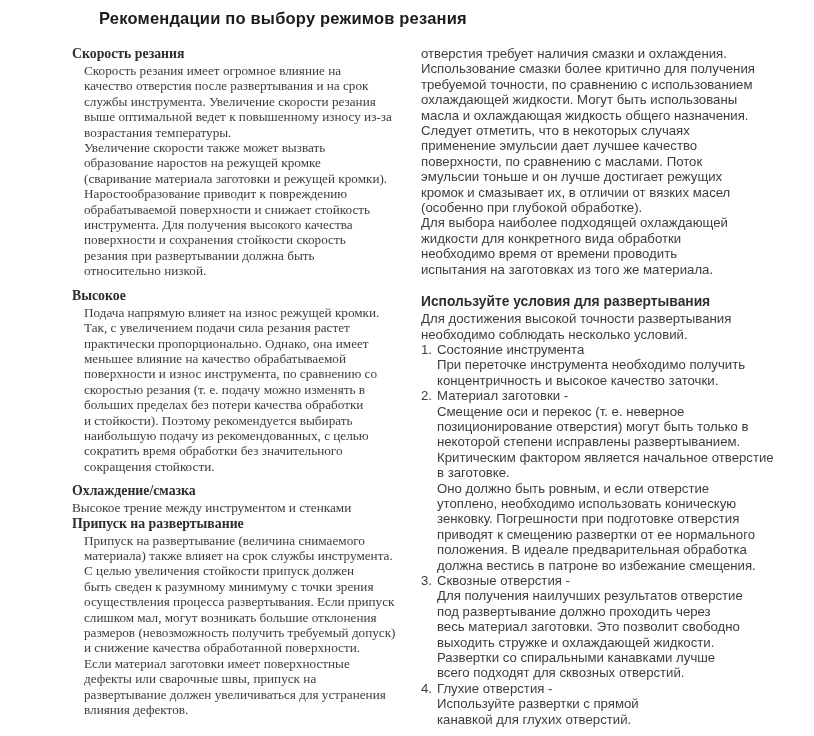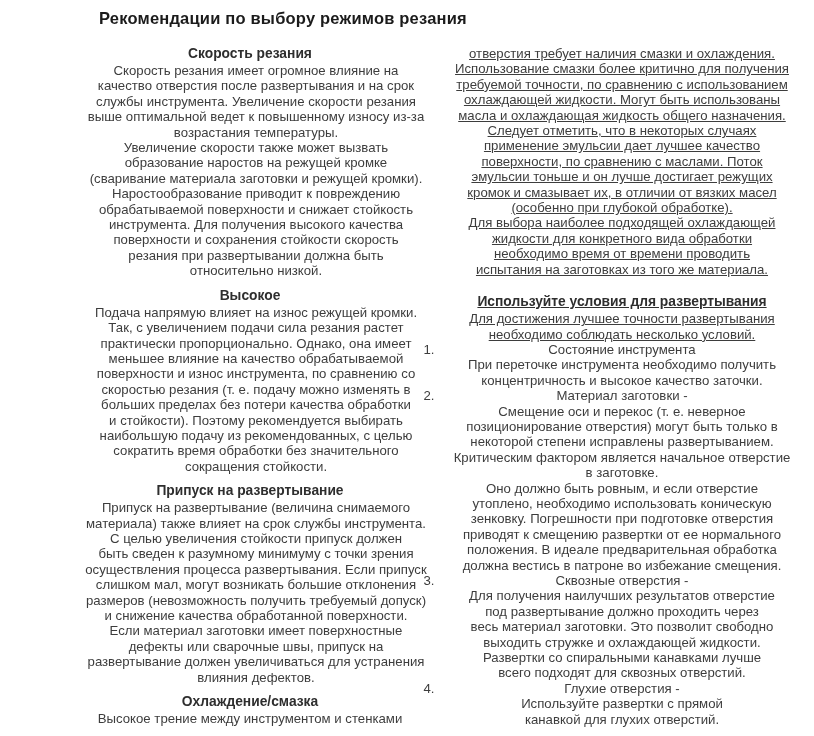--- a/index.html
+++ b/index.html
@@ -9,56 +9,55 @@
     height: 736px;
     background: #ffffff;
     font-family: "Liberation Sans", sans-serif;
   }
   .page {
     position: relative;
     width: 812px;
     height: 736px;
     background: #ffffff;
     overflow: hidden;
-    text-align: center;
   }
   .page-title {
     position: absolute;
     left: 99px;
     top: 9px;
     font-size: 16.5px;
     font-weight: 700;
     color: #1b1b1b;
     letter-spacing: 0.2px;
     white-space: nowrap;
   }
   .col {
     position: absolute;
     top: 46px;
     font-size: 13.2px;
     line-height: 15.4px;
     color: #3d3d3d;
   }
-  .col-left  { left: 59px;  width: 382px; }
+  .col-left  { left: 72px;  width: 382px; font-family: Liberation Serif, serif; }
   .col-right { left: 421px; width: 386px; }
   .sec-heading {
     font-size: 13.8px;
     font-weight: 700;
     color: #2e2e2e;
     line-height: 15px;
     margin: 0 0 2px 0;
     white-space: nowrap;
   }
   .sec-body {
     margin: 0 0 9px 12px;
     white-space: pre-line;
   }
   .no-gap { margin: 0; }
   .intro-gap { margin: 0 0 17px 0; }
-  .right-indent { margin-left: 16px; text-decoration: underline; }
+  .right-indent { margin-left: 0; }
   .numbered-list { margin: 0; padding: 0; }
   .numbered-item { display: flex; align-items: flex-start; }
   .item-number { width: 16px; flex: 0 0 16px; }
   .item-text { flex: 1; white-space: pre-line; }
 </style>
 </head>
 <body>
 
 <div class="page">
 
@@ -93,38 +92,38 @@
 поверхности и износ инструмента, по сравнению со
 скоростью резания (т. е. подачу можно изменять в
 больших пределах без потери качества обработки
 и стойкости). Поэтому рекомендуется выбирать
 наибольшую подачу из рекомендованных, с целью
 сократить время обработки без значительного
 сокращения стойкости.</div>
     </div>
 
     <div>
+      <div class="sec-heading">Охлаждение/смазка</div>
+      <div class="sec-body no-gap">Высокое трение между инструментом и стенками</div>
+    </div>
+
+    <div>
       <div class="sec-heading">Припуск на развертывание</div>
       <div class="sec-body">Припуск на развертывание (величина снимаемого
 материала) также влияет на срок службы инструмента.
 С целью увеличения стойкости припуск должен
 быть сведен к разумному минимуму с точки зрения
 осуществления процесса развертывания. Если припуск
 слишком мал, могут возникать большие отклонения
 размеров (невозможность получить требуемый допуск)
 и снижение качества обработанной поверхности.
 Если материал заготовки имеет поверхностные
 дефекты или сварочные швы, припуск на
 развертывание должен увеличиваться для устранения
 влияния дефектов.</div>
-    </div>
-
-    <div>
-      <div class="sec-heading">Охлаждение/смазка</div>
-      <div class="sec-body no-gap">Высокое трение между инструментом и стенками</div>
     </div>
 
   </div>
 
   <div class="col col-right">
 
     <div class="sec-body intro-gap right-indent">отверстия требует наличия смазки и охлаждения.
 Использование смазки более критично для получения
 требуемой точности, по сравнению с использованием
 охлаждающей жидкости. Могут быть использованы
@@ -135,21 +134,21 @@
 эмульсии тоньше и он лучше достигает режущих
 кромок и смазывает их, в отличии от вязких масел
 (особенно при глубокой обработке).
 Для выбора наиболее подходящей охлаждающей
 жидкости для конкретного вида обработки
 необходимо время от времени проводить
 испытания на заготовках из того же материала.</div>
 
     <div>
       <div class="sec-heading right-indent">Используйте условия для развертывания</div>
-      <div class="sec-body no-gap right-indent">Для достижения лучшее точности развертывания
+      <div class="sec-body no-gap right-indent">Для достижения высокой точности развертывания
 необходимо соблюдать несколько условий.</div>
 
       <div class="numbered-list">
 
         <div class="numbered-item">
           <span class="item-number">1.</span>
           <div class="item-text">Состояние инструмента
 При переточке инструмента необходимо получить
 концентричность и высокое качество заточки.</div>
         </div>

